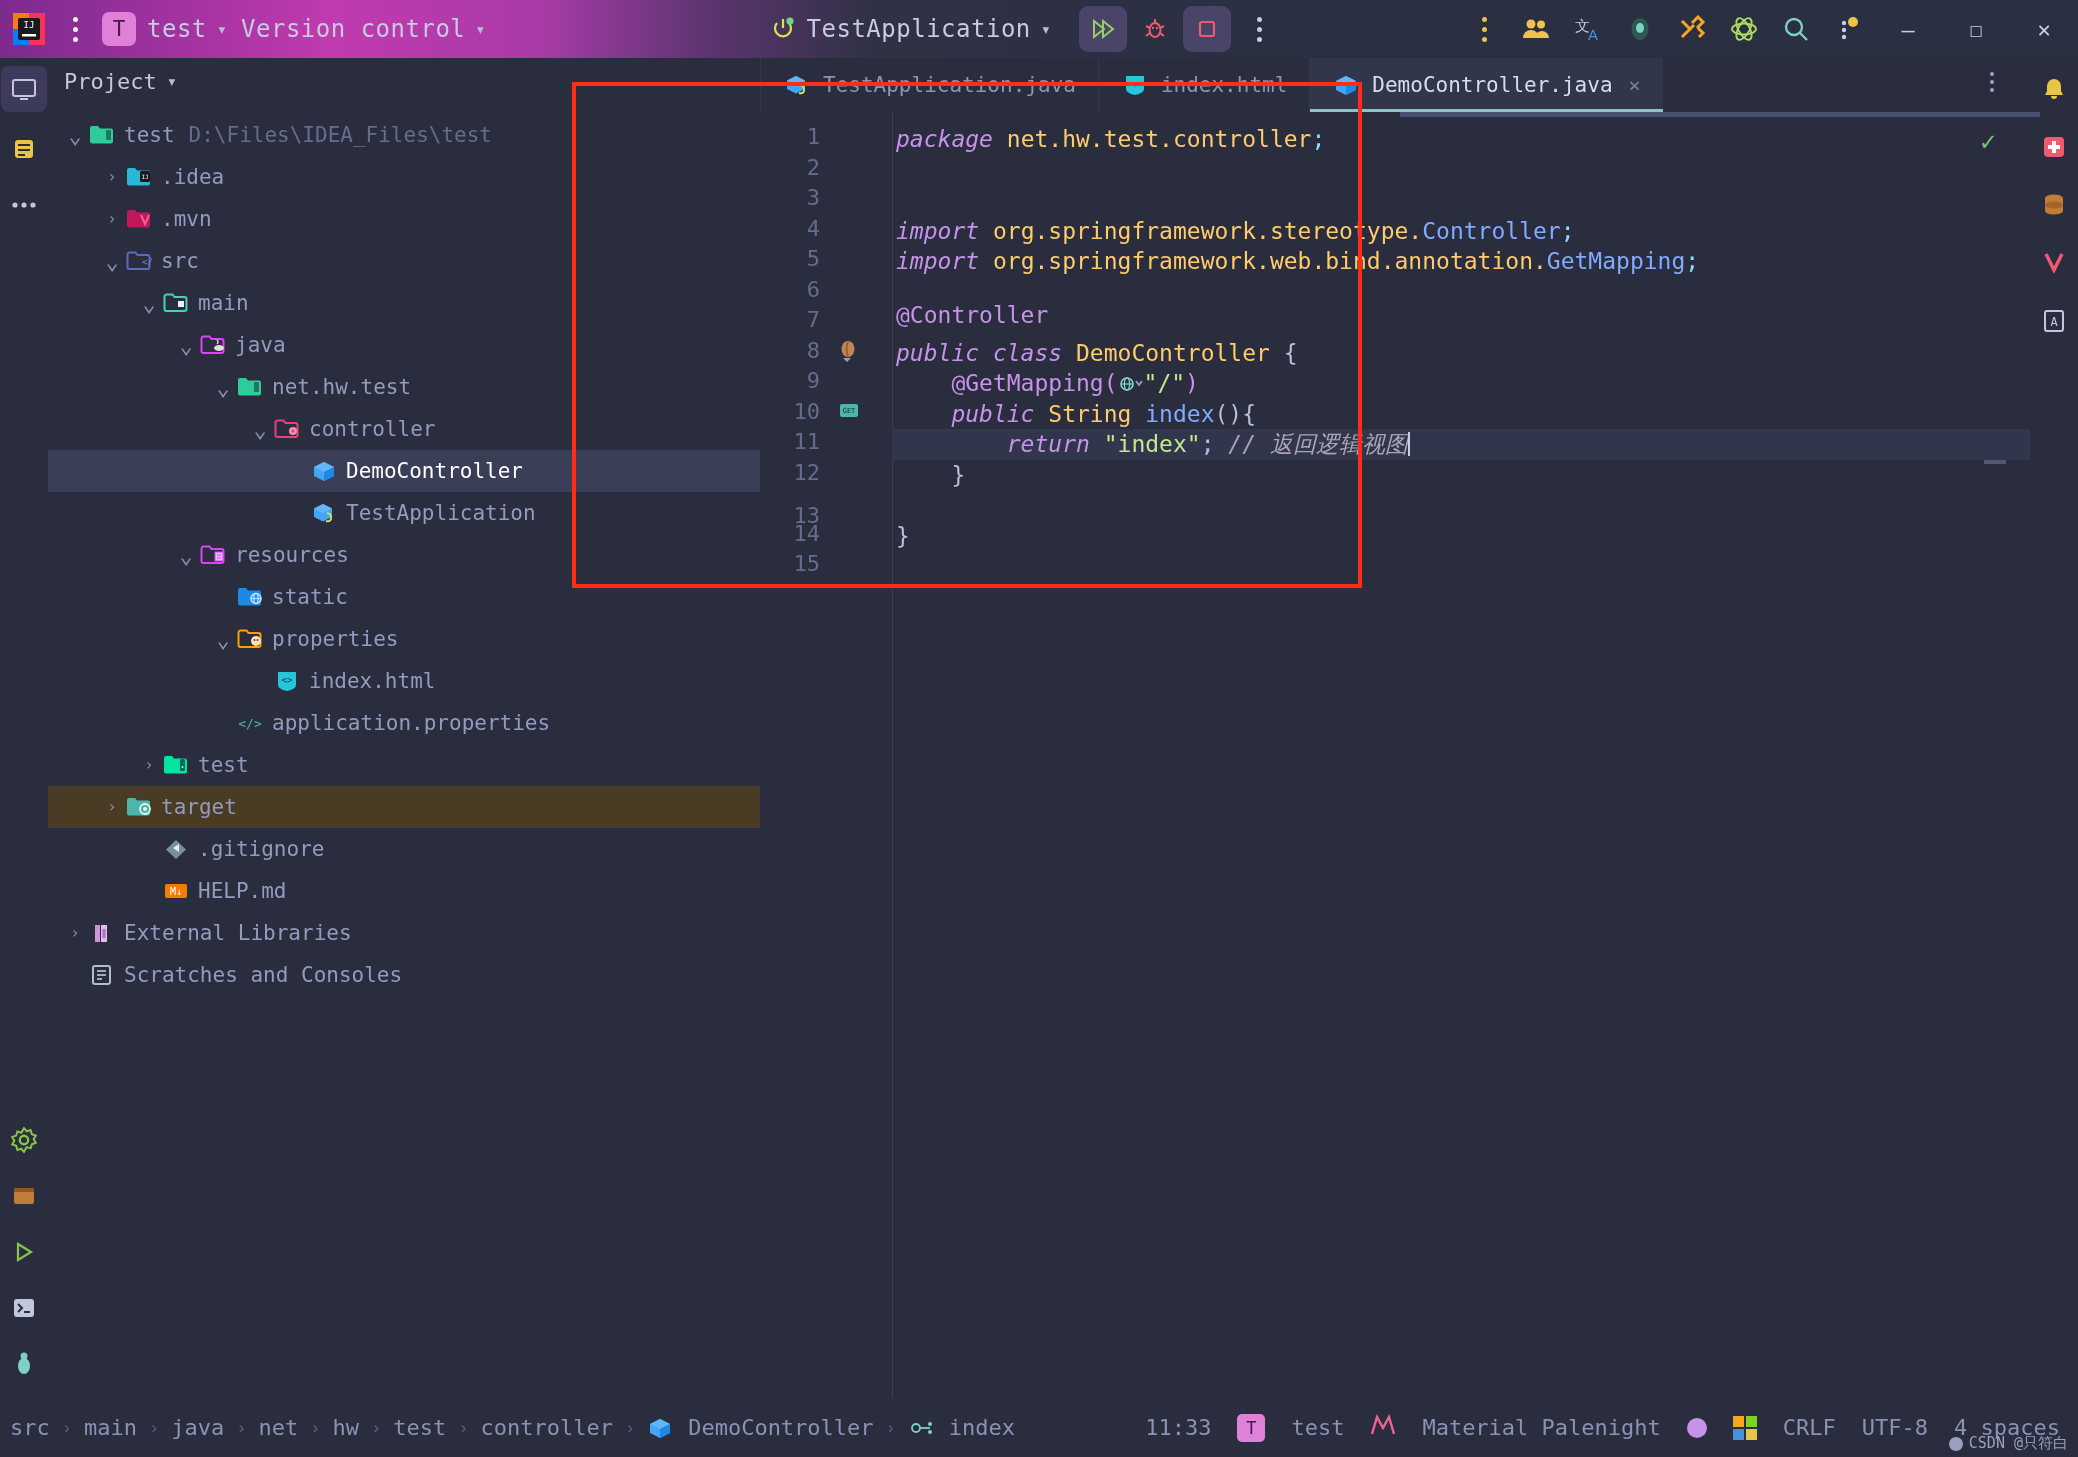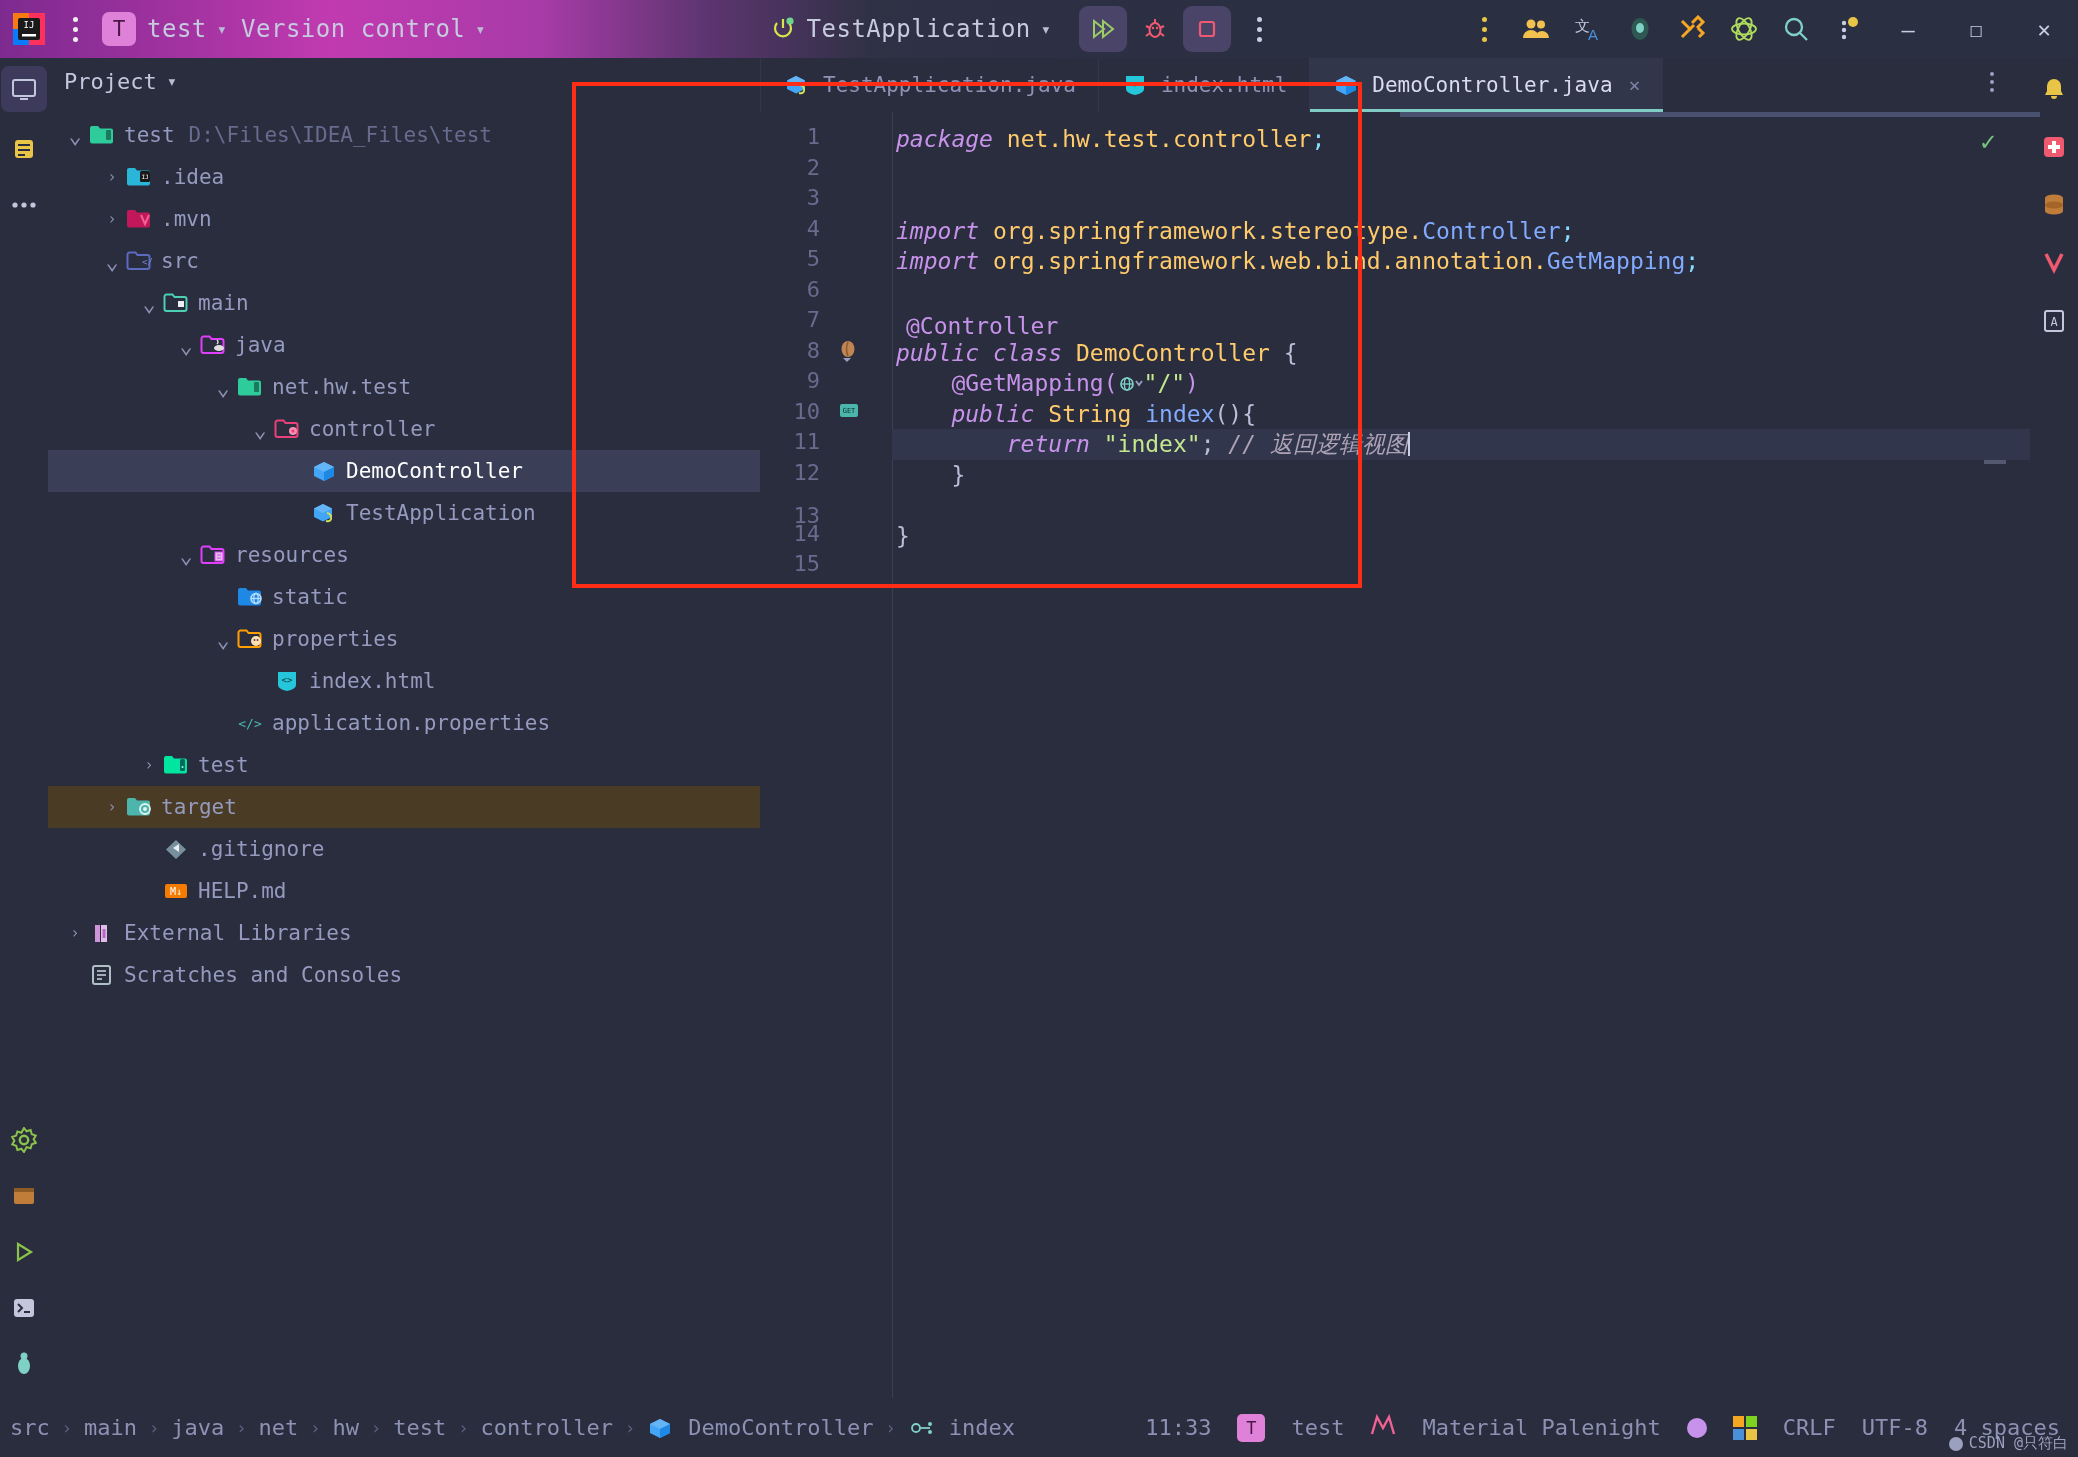--- a/index.html
+++ b/index.html
@@ -671,21 +671,21 @@
         </div>
       <div class="vsep"></div>
       <div class="codelines" id="codelines">
           <div class="curline" style="top: 317px;"></div>
           <div class="cl" style="position: absolute; top: 12px; left: 0px; right: 0px;"><span class="k-kw">package </span><span class="k-pkg">net.hw.test.controller</span><span class="k-punc">;</span></div>
           <div class="cl" style="position: absolute; top: 42.5px; left: 0px; right: 0px;"></div>
           <div class="cl" style="position: absolute; top: 73px; left: 0px; right: 0px;"></div>
           <div class="cl" style="position: absolute; top: 103.5px; left: 0px; right: 0px;"><span class="k-kw">import </span><span class="k-pkg">org.springframework.stereotype.</span><span class="k-meth">Controller</span><span class="k-punc">;</span></div>
           <div class="cl" style="position: absolute; top: 134px; left: 0px; right: 0px;"><span class="k-kw">import </span><span class="k-pkg">org.springframework.web.bind.annotation.</span><span class="k-meth">GetMapping</span><span class="k-punc">;</span></div>
           <div class="cl" style="position: absolute; top: 164.5px; left: 0px; right: 0px;"></div>
-          <div class="cl" style="position: absolute; top: 199px; left: 0px; right: 0px; margin-left: 10px;"><span class="k-ann">@Controller</span></div>
+          <div class="cl" style="position: absolute; top: 188px; left: 0px; right: 0px;"><span class="k-ann">@Controller</span></div>
           <div class="cl" style="position: absolute; top: 225.5px; left: 0px; right: 0px;"><span class="k-kw">public class </span><span class="k-cls">DemoController</span><span class="k-plain"> {</span></div>
           <div class="cl" style="position: absolute; top: 256px; left: 0px; right: 0px;"><span class="k-ann">    @GetMapping(</span><span><svg width="26" height="20" viewBox="0 0 26 20" style="vertical-align:-3px">
                 <circle cx="9" cy="10" r="6" fill="none" stroke="#7FD1C5" stroke-width="1.7"></circle>
                 <ellipse cx="9" cy="10" rx="2.6" ry="6" fill="none" stroke="#7FD1C5" stroke-width="1.3"></ellipse>
                 <line x1="3" y1="10" x2="15" y2="10" stroke="#7FD1C5" stroke-width="1.3"></line>
                 <path d="M18 7 l3 4 l3 -4" fill="none" stroke="#9AA0C0" stroke-width="1.8"></path>
               </svg></span><span class="k-str">"/"</span><span class="k-ann">)</span></div>
           <div class="cl" style="position: absolute; top: 286.5px; left: 0px; right: 0px;"><span class="k-kw">    public </span><span class="k-cls">String </span><span class="k-meth">index</span><span class="k-plain">(){</span></div>
           <div class="cl" style="position: absolute; top: 317px; left: 0px; right: 0px;"><span class="k-kw">        return </span><span class="k-str">"index"</span><span class="k-plain">; </span><span class="k-cmt">// 返回逻辑视图</span><span class="caret"></span></div>
           <div class="cl" style="position: absolute; top: 347.5px; left: 0px; right: 0px;"><span class="k-plain">    }</span></div>

